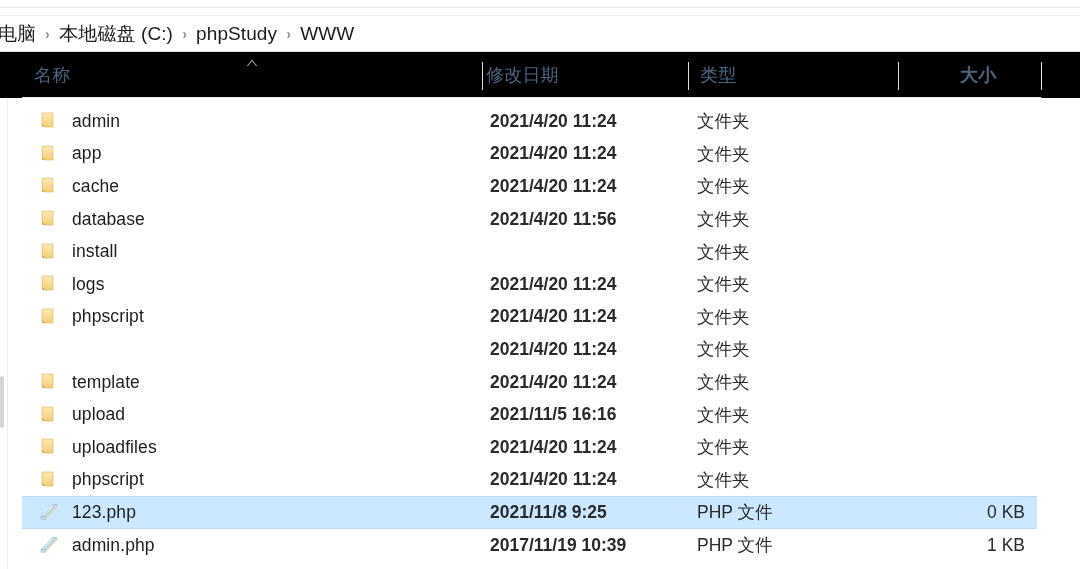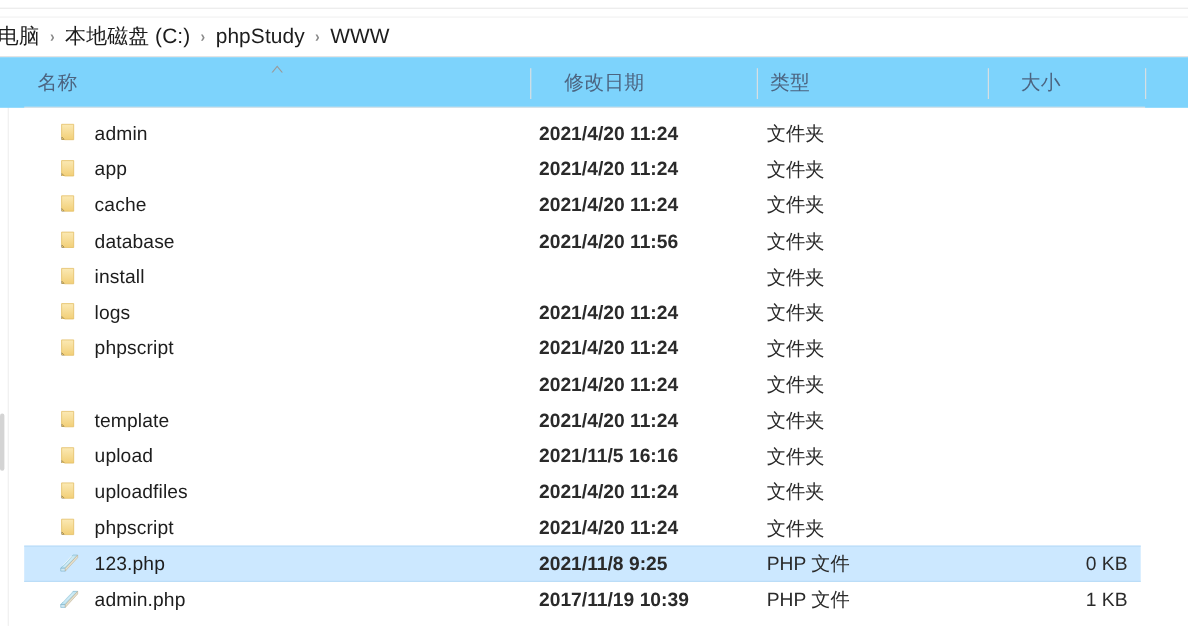--- a/index.html
+++ b/index.html
@@ -70,21 +70,21 @@
     left: 0; top: 51px;
     width: 1080px; height: 1px;
     background: #e2e2e2;
   }
 
   
   .colheader {
     position: absolute;
     left: 0; top: 52px;
     width: 1080px; height: 46px;
-    background: #7dd3fc;
+    background: #000000;
   }
   .colheader-bottom {
     position: absolute;
     left: 22px; top: 97px;
     width: 1019px; height: 1px;
     background: #e4e4e4;
   }
   .col-cell {
     position: absolute;
     top: 0;
@@ -167,21 +167,21 @@
 
   .cell {
     position: absolute;
     display: flex;
     align-items: center;
     font-size: 17.5px;
     color: #1d1d1d;
     white-space: nowrap;
   }
   .cell-name {
-    left: 52px;
+    left: 38px;
     width: 440px;
   }
   .cell-date {
     left: 490px;
     width: 190px;
     color: #2a2a2a;
     font-weight: bold;
   }
   .cell-type {
     left: 697px;
@@ -230,25 +230,25 @@
   <div class="addr-underline"></div>
 
   <div class="left-splitter"></div>
   <div class="left-scroll-track">
     <div class="left-scroll-thumb"></div>
   </div>
 
   <div class="colheader">
     <div class="col-cell" style="left:34px; width:440px;">名称</div>
     <div class="col-div" style="left:482px;"></div>
-    <div class="col-cell" style="left:513px; width:185px;">修改日期</div>
+    <div class="col-cell" style="left:486px; width:185px;">修改日期</div>
     <div class="col-div" style="left:688px;"></div>
     <div class="col-cell" style="left:700px; width:190px;">类型</div>
     <div class="col-div" style="left:898px;"></div>
-    <div class="col-cell" style="left:928px; width:120px;">大小</div>
+    <div class="col-cell" style="left:960px; width:120px;font-weight:bold;">大小</div>
     <div class="col-div" style="left:1041px;"></div>
   </div>
   <div class="sort-caret">
     <svg width="14" height="9" viewBox="0 0 14 9">
       <path d="M7 1.6 L12.2 8 L10.9 8 L7 3.2 L3.1 8 L1.8 8 Z" fill="#9a9a9a"></path>
     </svg>
   </div>
   <div class="colheader-bottom"></div>
 
   <div class="filelist" id="filelist">

